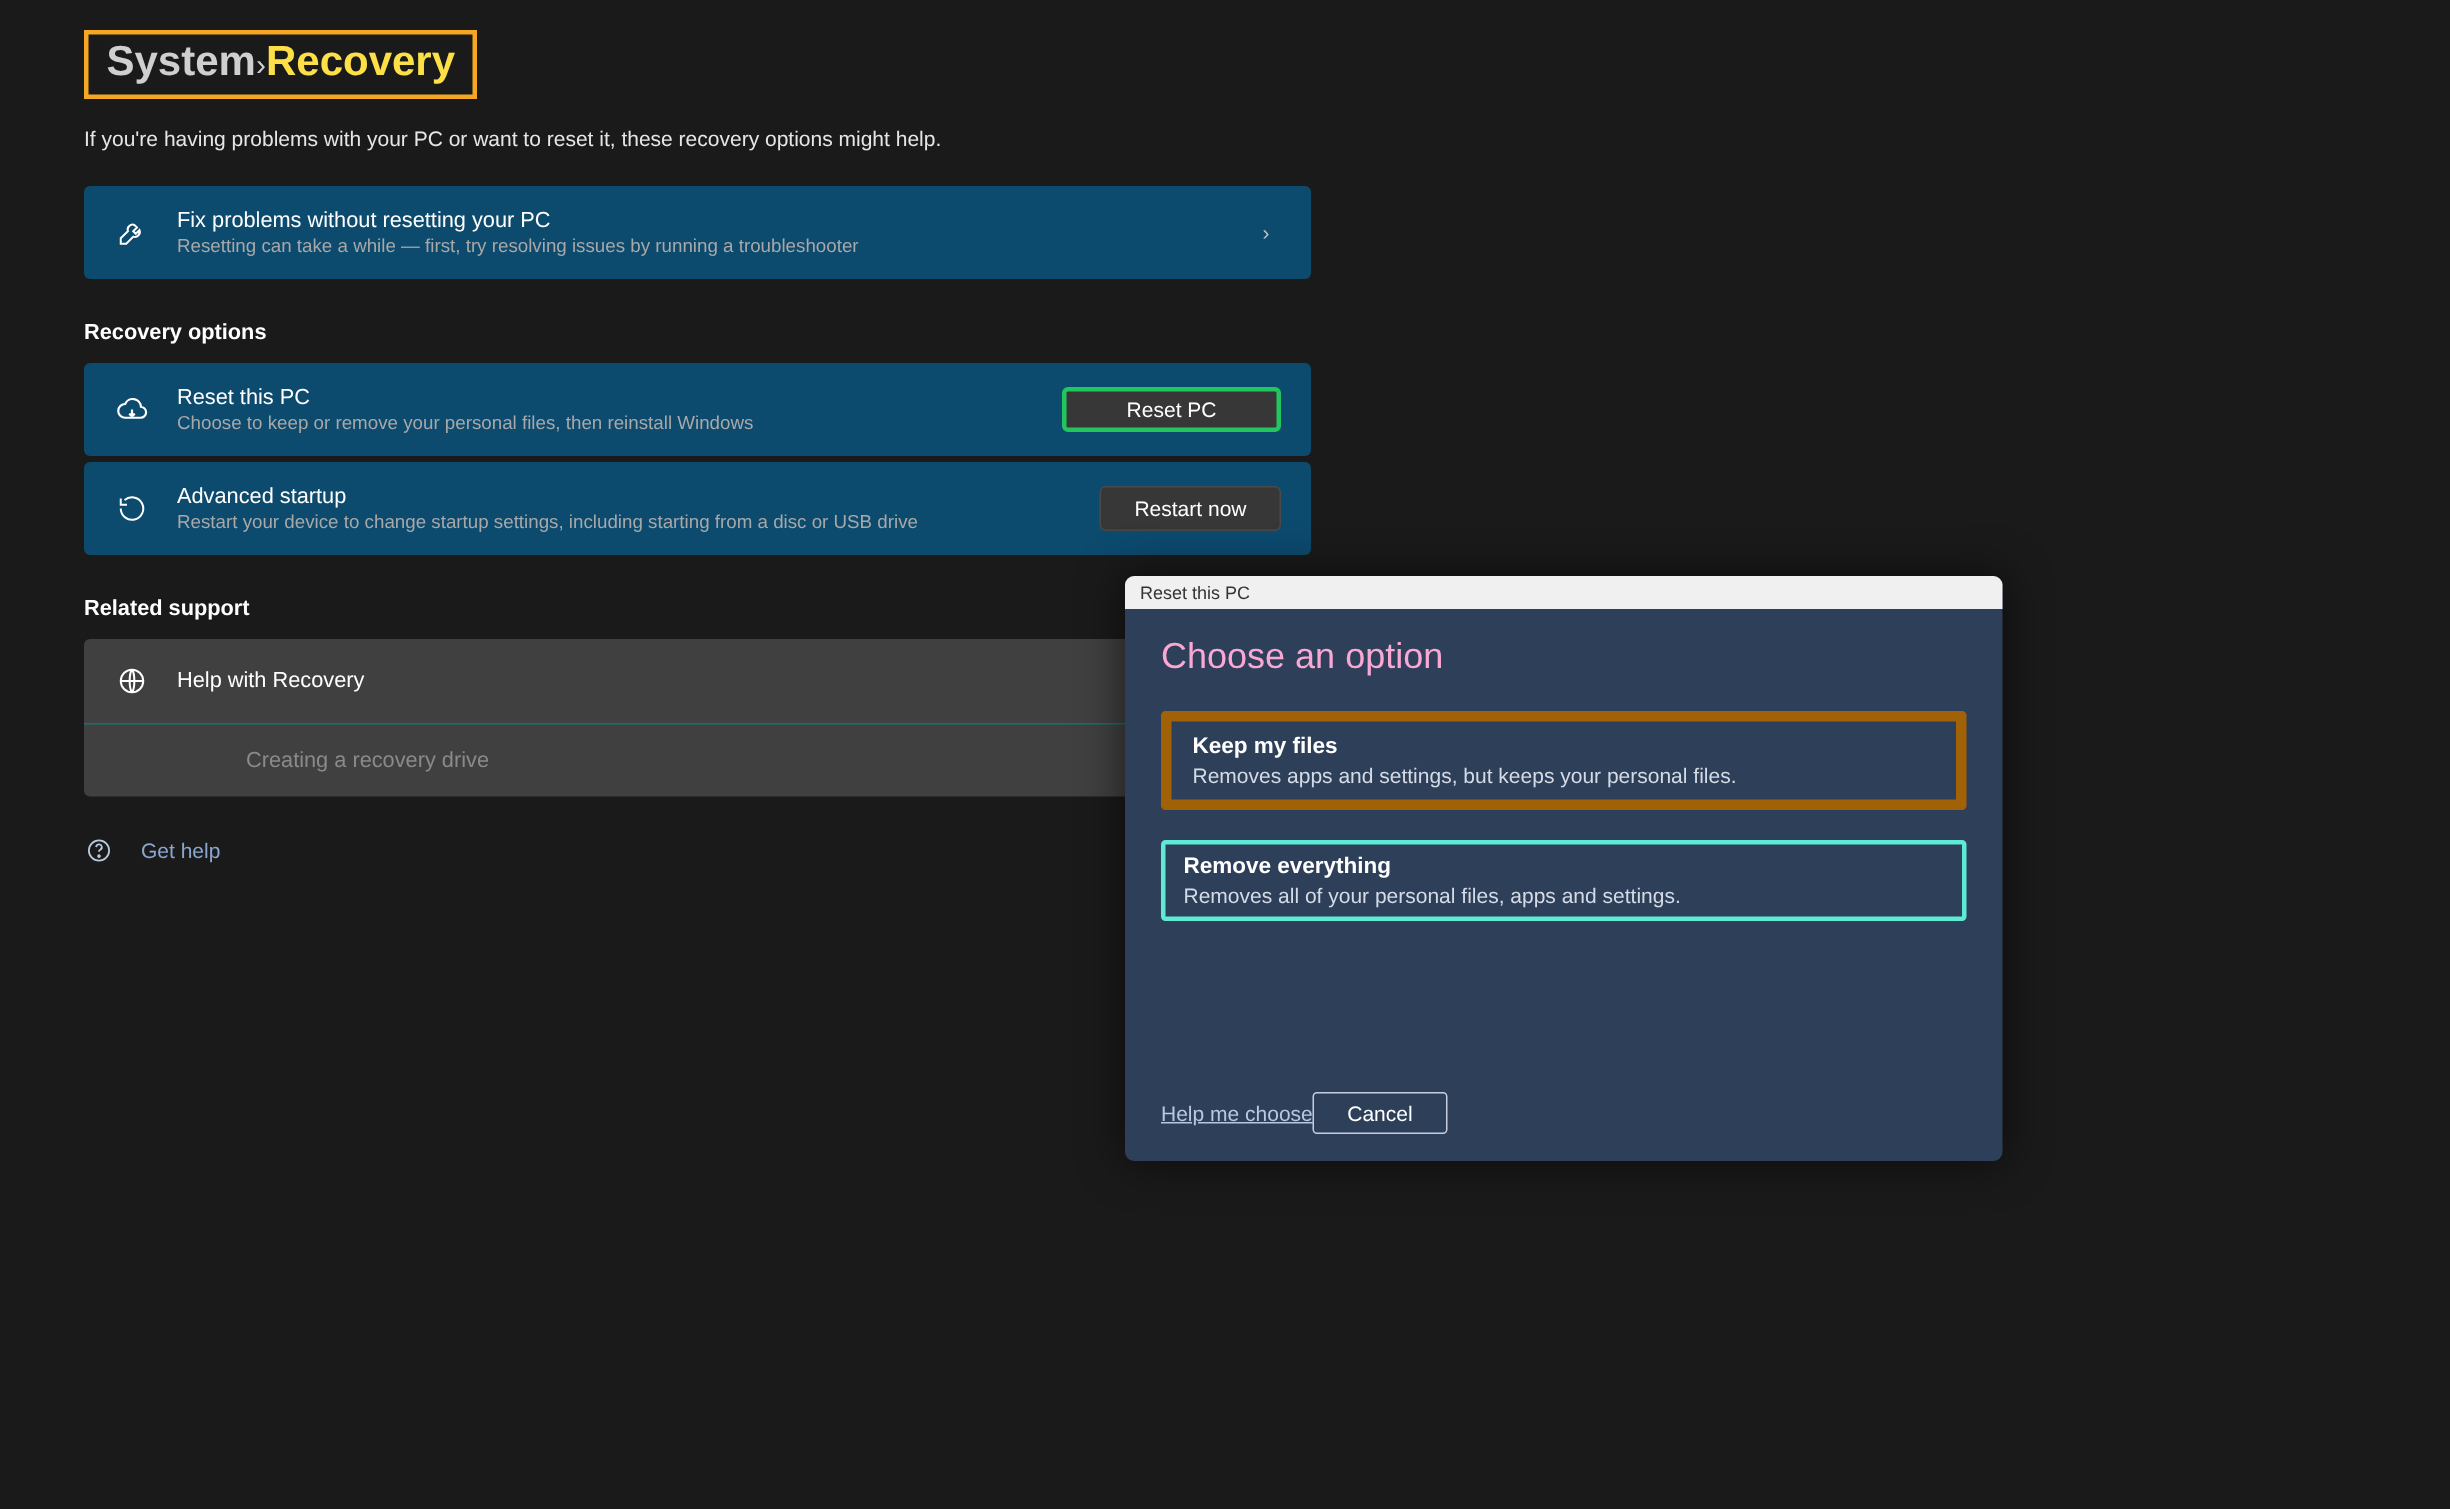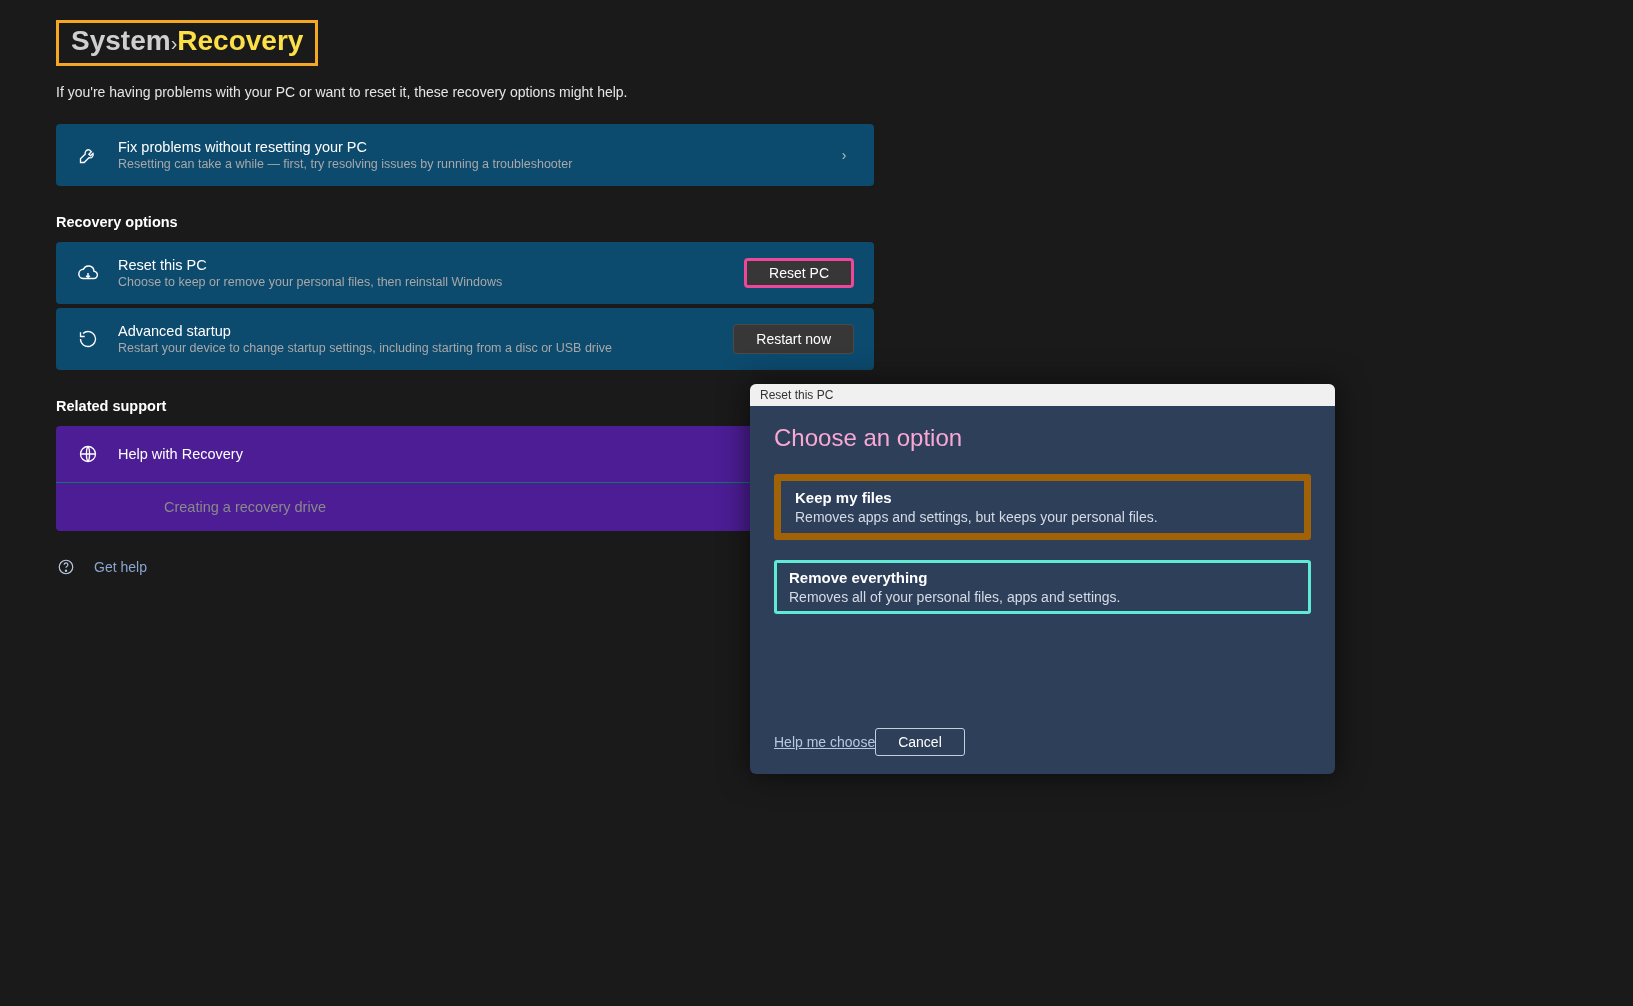--- a/index.html
+++ b/index.html
@@ -70,31 +70,31 @@
   .btn {
     background:#373737;
     border:1px solid #4a4a4a;
     color:#ffffff;
     font-size:14px;
     padding:6px 22px;
     border-radius:4px;
     cursor:pointer;
   }
   .btn-highlight {
-    border:3px solid #ec4899;
-    padding:4px 22px;
+    border:3px solid #22c55e;
+    padding:4px 40px;
   }
   .section-title {
     font-size:14.5px;
     font-weight:600;
     margin: 28px 0 12px 0;
     color:#ffffff;
   }
   .related-box {
-    background:#4c1d95;
+    background:#404040;
     border-radius:4px;
   }
   .related-item {
     padding:16px 20px;
     display:flex;
     align-items:center;
     gap:18px;
   }
   .related-item.sub {
     padding-left: 108px;

